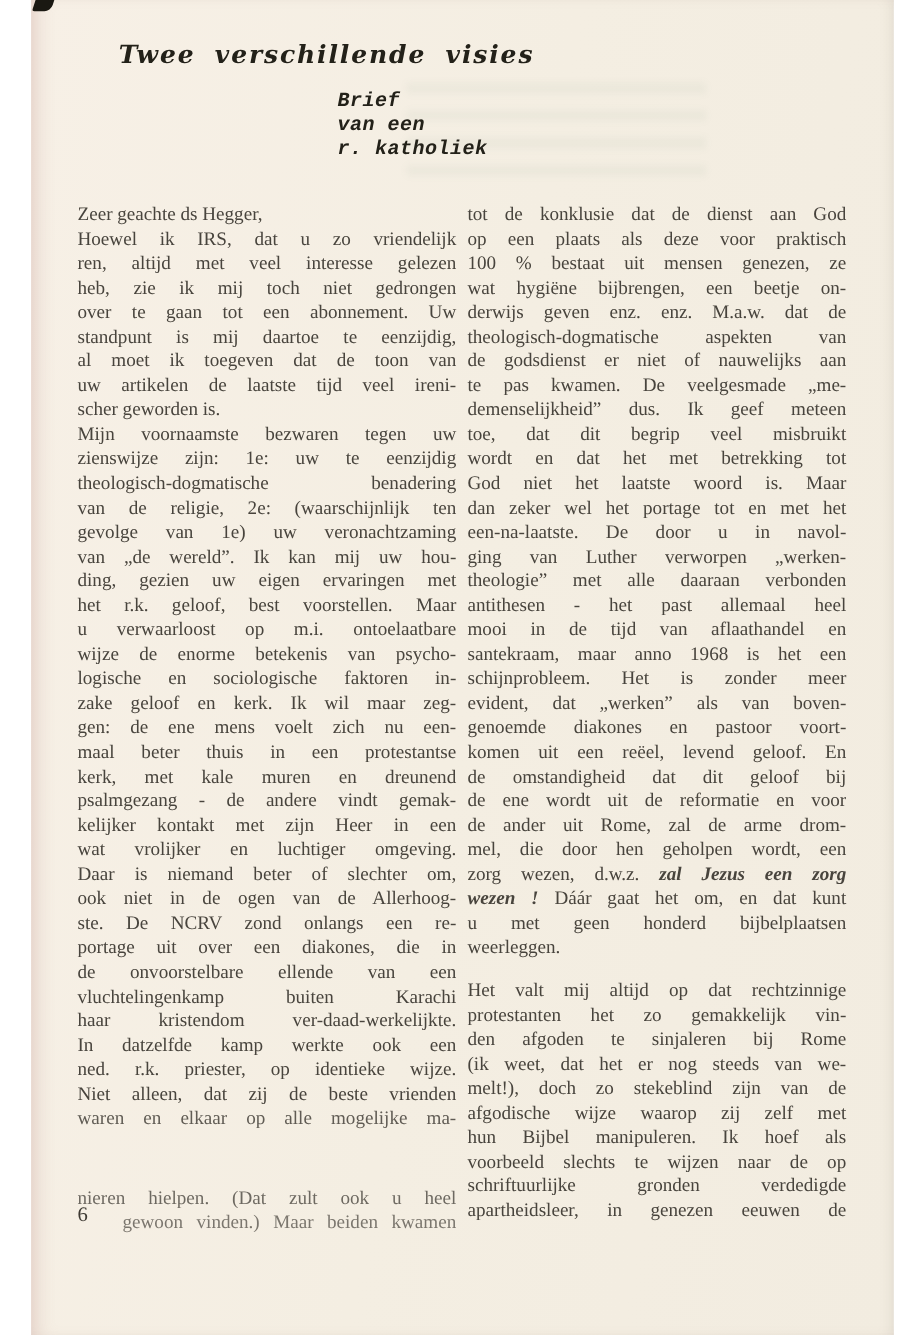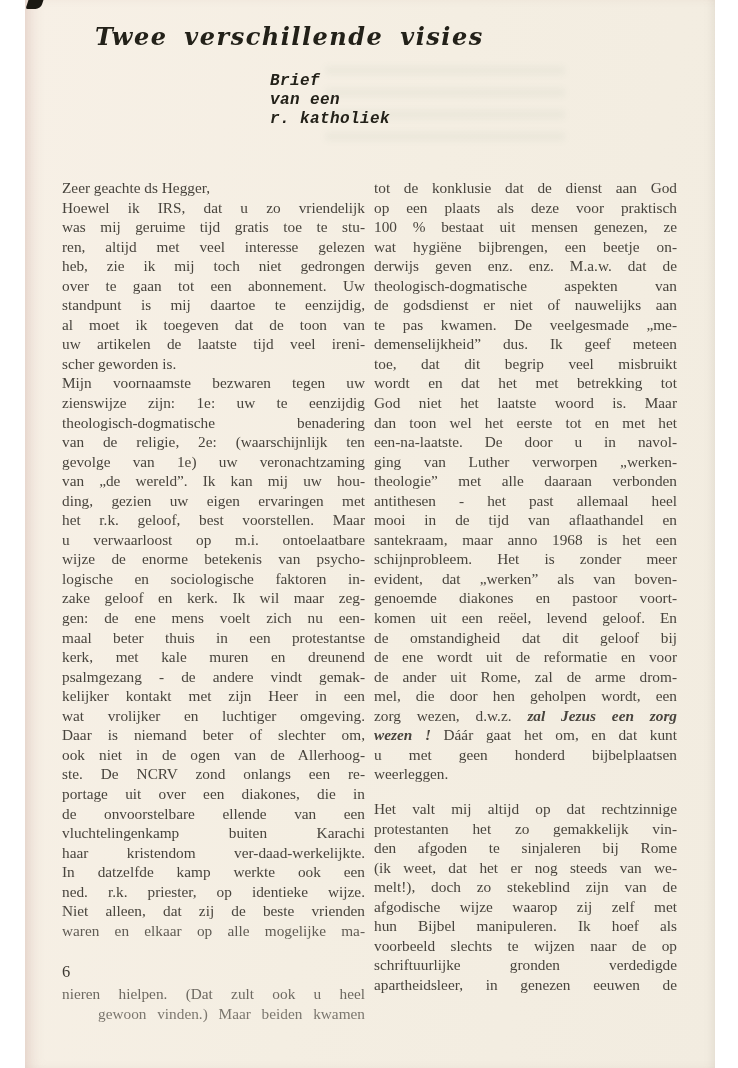--- a/index.html
+++ b/index.html
@@ -27,35 +27,35 @@
   .ghost {
     position: absolute; left: 300px; top: 66px;
     width: 240px; height: 88px;
     background: repeating-linear-gradient(180deg,
       rgba(115,145,120,.18) 0 9px, rgba(0,0,0,0) 9px 22px);
     filter: blur(3px);
     opacity: .35;
     pointer-events: none;
   }
   .title {
-    position: absolute; left: 70px; top: 6px;
+    position: absolute; left: 70px; top: 18px;
     font-family: "DejaVu Serif", serif;
     font-style: italic; font-weight: bold;
-    font-size: 24px; letter-spacing: 1.5px; word-spacing: 7px;
+    font-size: 20px; letter-spacing: 1.5px; word-spacing: 7px;
     color: #232119;
   }
   .subtitle {
     position: absolute; left: 245px; top: 72px;
     font-family: Liberation Mono, monospace;
     font-style: italic; font-weight: bold;
     font-size: 16px; line-height: 19px; letter-spacing: .4px;
     color: #232119;
   }
   .columns {
-    position: absolute; left: 37px; top: 178px;
+    position: absolute; left: 37px; top: 162px;
     width: 633px;
     display: flex; gap: 9px;
   }
   .col {
     width: 303px;
     font-size: 15.3px; line-height: 19.55px;
     color: #48443d;
   }
   .tl { text-align: justify; text-align-last: justify; }
   .tl.noj { text-align: left; text-align-last: left; }
@@ -81,21 +81,20 @@
   <div class="subtitle">
     <div>Brief</div>
     <div>van een</div>
     <div>r. katholiek</div>
   </div>
 
   <div class="columns">
     <div class="col" data-col="left">
         <div class="tl noj"><span>Zeer geachte ds Hegger,</span></div>
         <div class="tl"><span>Hoewel ik IRS, dat u zo vriendelijk</span></div>
-        <div class="tl"><span>was mij geruime tijd gratis toe te stu-</span></div>
         <div class="tl"><span>ren, altijd met veel interesse gelezen</span></div>
         <div class="tl"><span>heb, zie ik mij toch niet gedrongen</span></div>
         <div class="tl"><span>over te gaan tot een abonnement. Uw</span></div>
         <div class="tl"><span>standpunt is mij daartoe te eenzijdig,</span></div>
         <div class="tl"><span>al moet ik toegeven dat de toon van</span></div>
         <div class="tl"><span>uw artikelen de laatste tijd veel ireni-</span></div>
         <div class="tl noj"><span>scher geworden is.</span></div>
         <div class="tl"><span>Mijn voornaamste bezwaren tegen uw</span></div>
         <div class="tl"><span>zienswijze zijn: 1e: uw te eenzijdig</span></div>
         <div class="tl"><span>theologisch-dogmatische benadering</span></div>
@@ -134,21 +133,21 @@
         <div class="tl"><span>100 % bestaat uit mensen genezen, ze</span></div>
         <div class="tl"><span>wat hygiëne bijbrengen, een beetje on-</span></div>
         <div class="tl"><span>derwijs geven enz. enz. M.a.w. dat de</span></div>
         <div class="tl"><span>theologisch-dogmatische aspekten van</span></div>
         <div class="tl"><span>de godsdienst er niet of nauwelijks aan</span></div>
         <div class="tl"><span>te pas kwamen. De veelgesmade „me-</span></div>
         <div class="tl"><span>demenselijkheid” dus. Ik geef meteen</span></div>
         <div class="tl"><span>toe, dat dit begrip veel misbruikt</span></div>
         <div class="tl"><span>wordt en dat het met betrekking tot</span></div>
         <div class="tl"><span>God niet het laatste woord is. Maar</span></div>
-        <div class="tl"><span>dan toon wel het eerste tot en met het</span></div>
+        <div class="tl"><span>dan zeker wel het portage tot en met het</span></div>
         <div class="tl"><span>een-na-laatste. De door u in navol-</span></div>
         <div class="tl"><span>ging van Luther verworpen „werken-</span></div>
         <div class="tl"><span>theologie” met alle daaraan verbonden</span></div>
         <div class="tl"><span>antithesen - het past allemaal heel</span></div>
         <div class="tl"><span>mooi in de tijd van aflaathandel en</span></div>
         <div class="tl"><span>santekraam, maar anno 1968 is het een</span></div>
         <div class="tl"><span>schijnprobleem. Het is zonder meer</span></div>
         <div class="tl"><span>evident, dat „werken” als van boven-</span></div>
         <div class="tl"><span>genoemde diakones en pastoor voort-</span></div>
         <div class="tl"><span>komen uit een reëel, levend geloof. En</span></div>

